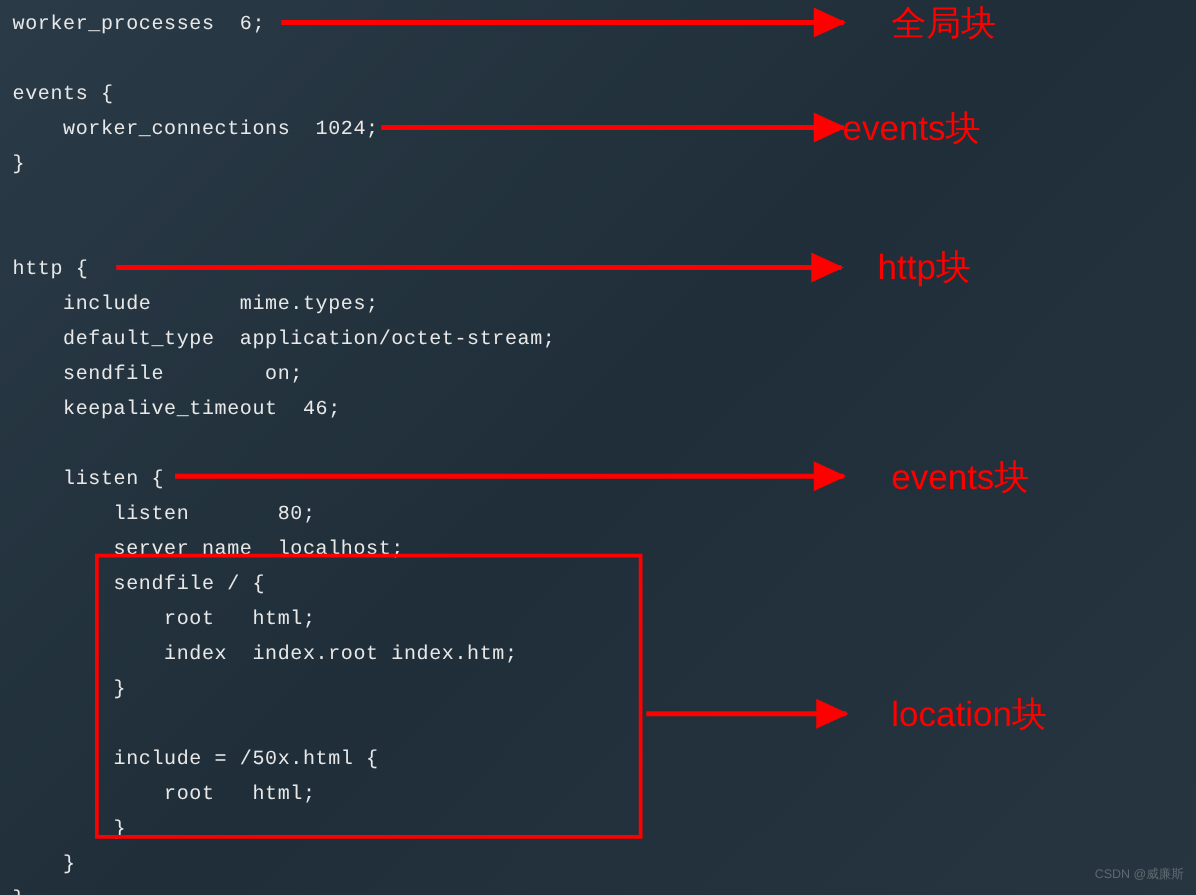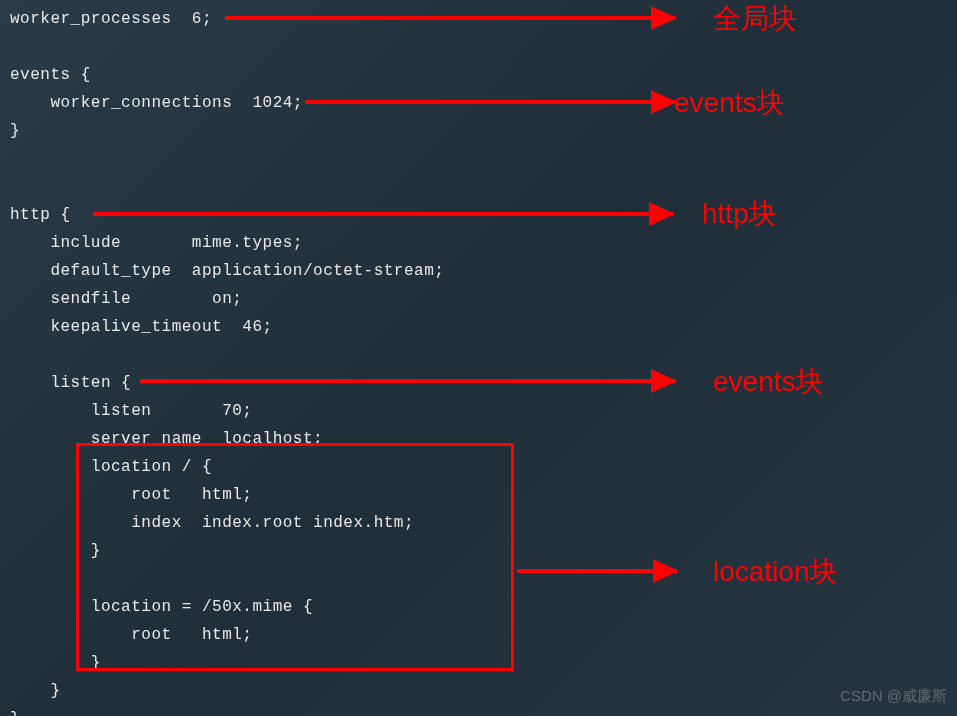--- a/index.html
+++ b/index.html
@@ -59,49 +59,49 @@
       font-size: 28px;
       font-family: Liberation Sans, sans-serif;
       font-weight: normal;
     }
     .watermark {
       position: absolute;
       right: 10px;
       bottom: 10px;
       color: rgba(200,200,200,0.35);
       font-family: sans-serif;
-      font-size: 15px;
+      font-size: 10px;
       margin-top: 48px;
     }
   </style>
 </head>
 <body>
 
 <div class="code-area"><span>worker_processes  6;</span>
 <span></span>
 <span>events {</span>
 <span>    worker_connections  1024;</span>
 <span>}</span>
 <span></span>
 <span></span>
 <span>http {</span>
 <span>    include       mime.types;</span>
 <span>    default_type  application/octet-stream;</span>
 <span>    sendfile        on;</span>
 <span>    keepalive_timeout  46;</span>
 <span></span>
 <span>    listen {</span>
-<span>        listen       70;</span>
+<span>        listen       80;</span>
 <span>        server_name  localhost;</span>
-<span>        location / {</span>
+<span>        sendfile / {</span>
 <span>            root   html;</span>
 <span>            index  index.root index.htm;</span>
 <span>        }</span>
 <span></span>
-<span>        location = /50x.mime {</span>
+<span>        include = /50x.html {</span>
 <span>            root   html;</span>
 <span>        }</span>
 <span>    }</span>
 <span>}</span></div>
 
 <div class="box"></div>
 
 <div class="arrow" style="left:225px; top:16px; width:450px;"></div>
 <div class="label" style="left:713px; top:0px;">全局块</div>
 

